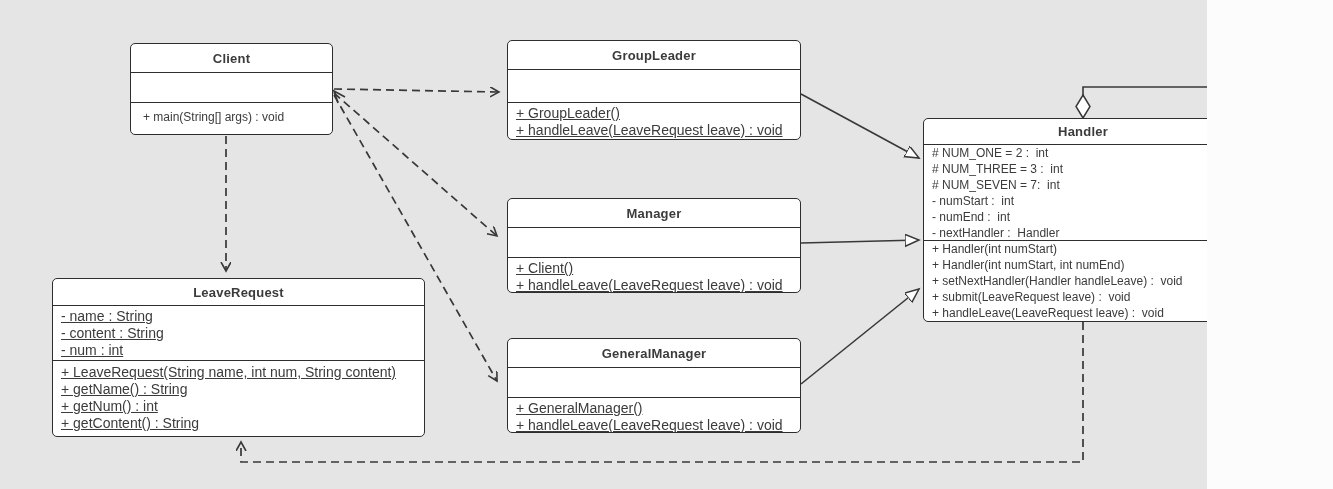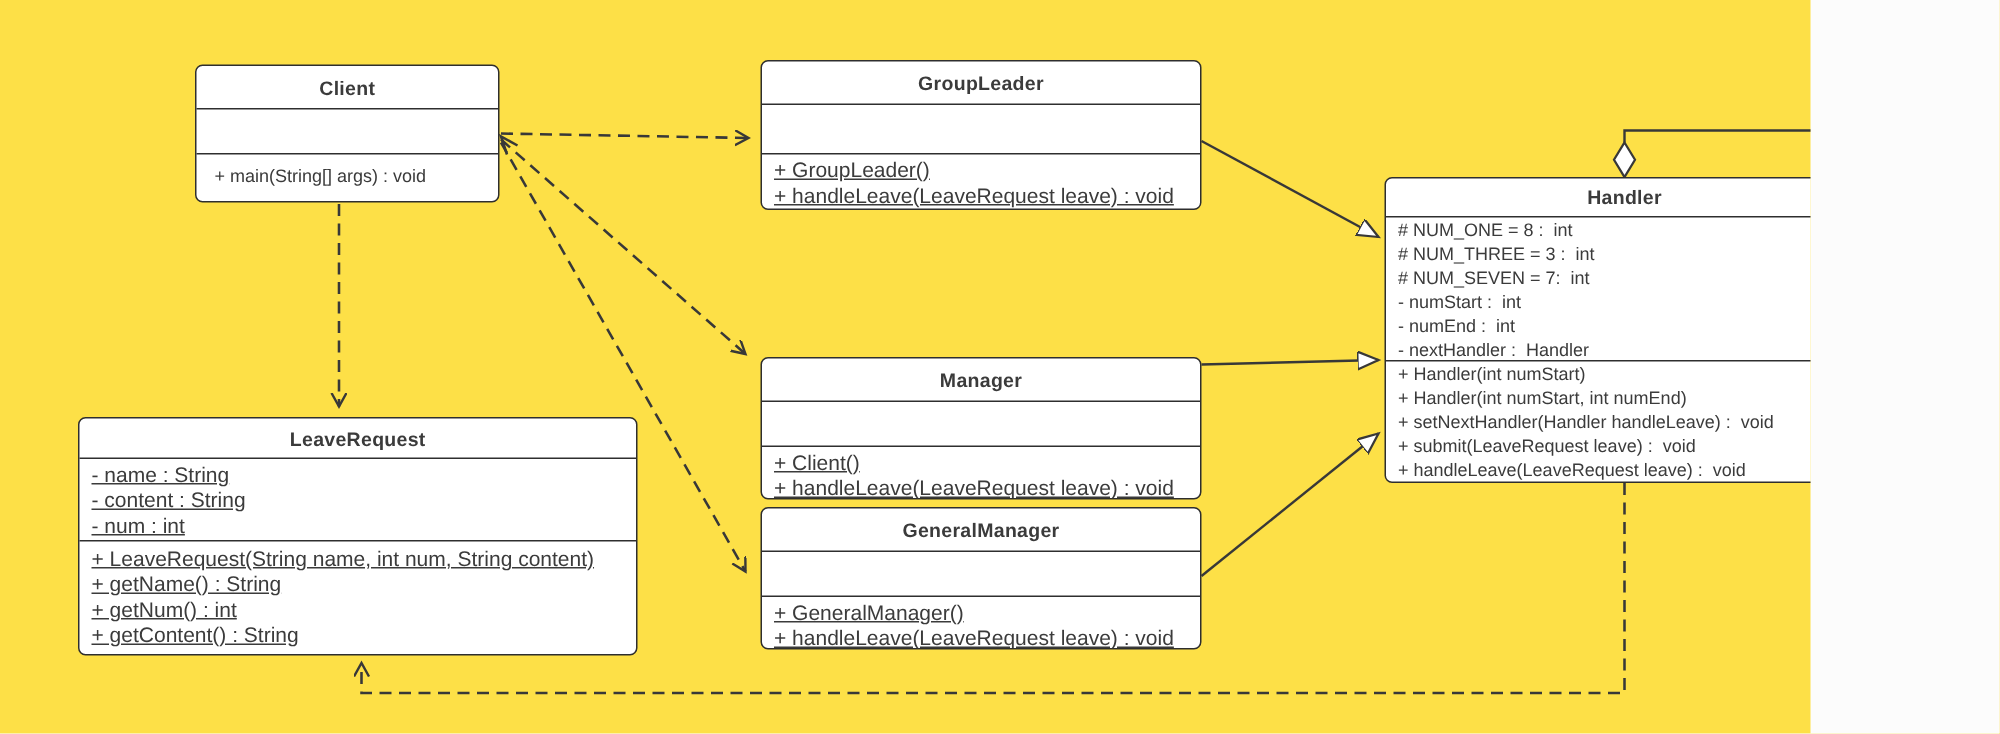--- a/index.html
+++ b/index.html
@@ -1,18 +1,18 @@
 <!DOCTYPE html>
 <html><head>
 <meta charset="utf-8">
 <style>
   html,body { margin:0; padding:0; background:#fcfcfc; }
   #stage {
     position:relative; width:1207px; height:489px; overflow:hidden;
-    font-family:"Liberation Sans", sans-serif; color:#3b3b3b; background:#fde047;
+    font-family:"Liberation Sans", sans-serif; color:#3b3b3b; background:#e5e5e5;
   }
   #wires { position:absolute; left:0; top:0; width:1333px; height:489px; }
   .class-box {
     position:absolute; background:#ffffff; border:1.6px solid #2e2e2e;
     border-radius:5px; box-sizing:border-box; display:flex; flex-direction:column;
   }
   .class-title {
     font-weight:bold; font-size:13px; text-align:center;
     display:flex; align-items:center; justify-content:center;
     border-bottom:1.4px solid #2e2e2e; box-sizing:border-box; flex:0 0 auto;
@@ -66,42 +66,42 @@
 
   <div class="class-box" style="left:507px; top:40px; width:294px; height:100px;">
     <div class="class-title" style="height:29px;">GroupLeader</div>
     <div class="section" style="height:33px;"></div>
     <div class="section last rows-17 pt2 fs125">
       <div class="row">+ GroupLeader()</div>
       <div class="row">+ handleLeave(LeaveRequest leave) : void</div>
     </div>
   </div>
 
-  <div class="class-box" style="left:507px; top:198px; width:294px; height:95px;margin-top:40px;">
+  <div class="class-box" style="left:507px; top:198px; width:294px; height:95px;">
     <div class="class-title" style="height:29px;">Manager</div>
     <div class="section" style="height:30px;"></div>
     <div class="section last rows-17 pt2 fs125">
       <div class="row">+ Client()</div>
       <div class="row">+ handleLeave(LeaveRequest leave) : void</div>
     </div>
   </div>
 
   <div class="class-box" style="left:507px; top:338px; width:294px; height:95px;">
     <div class="class-title" style="height:29px;">GeneralManager</div>
     <div class="section" style="height:30px;"></div>
     <div class="section last rows-17 pt2 fs125">
       <div class="row">+ GeneralManager()</div>
       <div class="row">+ handleLeave(LeaveRequest leave) : void</div>
     </div>
   </div>
 
   <div class="class-box" style="left:923px; top:118px; width:320px; height:204px;">
     <div class="class-title" style="height:26px;">Handler</div>
     <div class="section rows-16" style="height:96px;">
-      <div class="row"># NUM_ONE = 8 :  int</div>
+      <div class="row"># NUM_ONE = 2 :  int</div>
       <div class="row"># NUM_THREE = 3 :  int</div>
       <div class="row"># NUM_SEVEN = 7:  int</div>
       <div class="row">- numStart :  int</div>
       <div class="row">- numEnd :  int</div>
       <div class="row">- nextHandler :  Handler</div>
     </div>
     <div class="section last rows-16">
       <div class="row">+ Handler(int numStart)</div>
       <div class="row">+ Handler(int numStart, int numEnd)</div>
       <div class="row">+ setNextHandler(Handler handleLeave) :  void</div>

